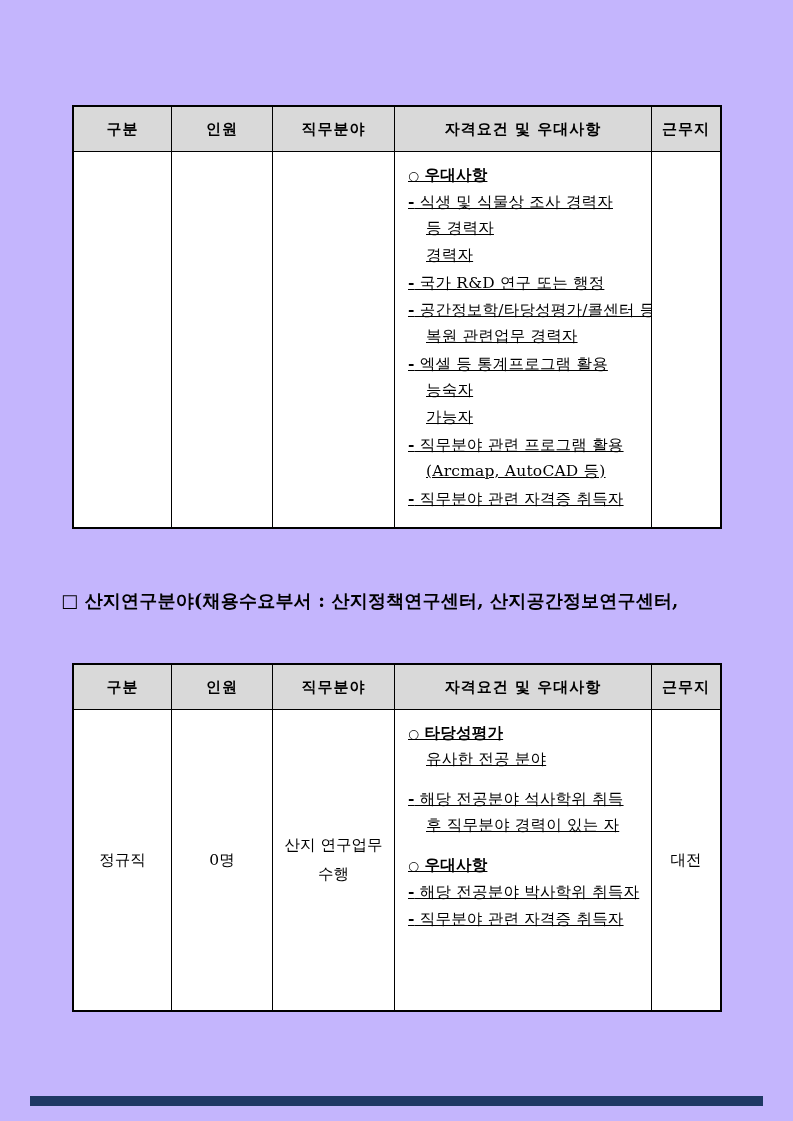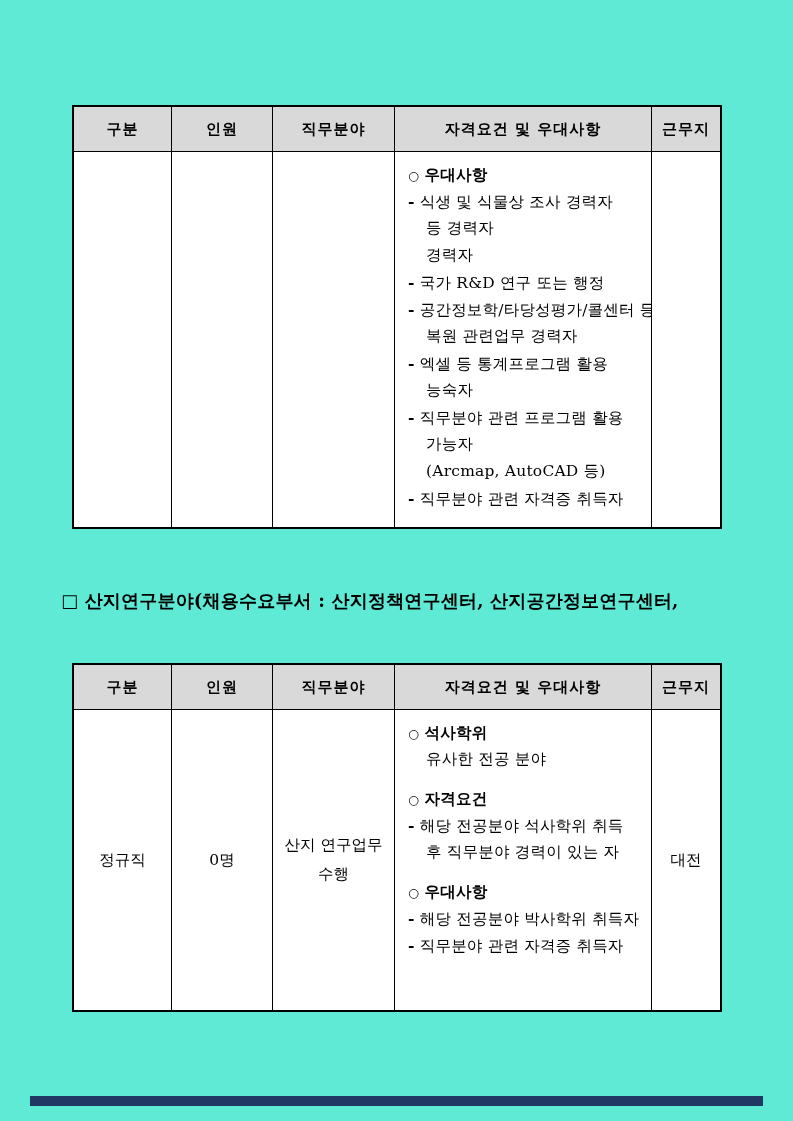--- a/index.html
+++ b/index.html
@@ -1,34 +1,34 @@
 <!DOCTYPE html>
 <html><head>
 <meta charset="utf-8">
 <style>
   html,body { margin:0; padding:0; background:#ffffff; }
   .page {
-    position:relative; width:793px; height:1121px; background:#5eead4;
+    position:relative; width:793px; height:1121px; background:#c4b5fd;
     font-family:"DejaVu Serif","Liberation Serif",serif; color:#000;
     overflow:hidden;
   }
   .tbl { position:absolute; left:72px; width:650px; border:2px solid #000; box-sizing:border-box; background:#fff; }
   .row { display:grid; grid-template-columns:98px 101px 122px 257px 68px; }
   .cell { border-right:1px solid #000; box-sizing:border-box; overflow:hidden; }
   .cell:last-child { border-right:none; }
   .hrow .cell {
     background:#d9d9d9; border-bottom:1px solid #000;
     display:flex; align-items:center; justify-content:center;
     font-weight:bold; font-size:15px; height:45px; letter-spacing:1px;
   }
   .brow .cell.mid { display:flex; flex-direction:column; align-items:center; justify-content:center; font-size:15.5px; }
   .t1 .brow .cell { height:375px; }
   .t2 .brow .cell { height:300px; }
   .qualcell { padding:9px 6px 0 13px; }
-  .line { font-size:15.5px; line-height:27px; height:27px; white-space:pre; letter-spacing:0.2px; }
+  .line { font-size:15.5px; line-height:27px; height:27px; white-space:pre; letter-spacing:0.2px;text-decoration:underline; }
   .line.h { font-weight:bold; }
   .line.h::first-letter { font-size:0.8em; }
   .line.d::first-letter { font-weight:bold; }
   .line.c { padding-left:18px; }
   .line.gap { height:12px; line-height:12px; }
   .jikmu-line { line-height:29px; }
   .heading { position:absolute; left:30px; top:584px; width:740px; font-weight:bold; font-size:18px; line-height:33px; letter-spacing:0.2px; }
   .heading .l1 { padding-left:31px; }
   .footer-bar { position:absolute; left:30px; top:1096px; width:733px; height:10px; }
 </style>
@@ -52,22 +52,22 @@
       <div class="cell qualcell">
           <div class="line h">○ 우대사항</div>
           <div class="line d">- 식생 및 식물상 조사 경력자</div>
           <div class="line c">등 경력자</div>
           <div class="line c">경력자</div>
           <div class="line d">- 국가 R&amp;D 연구 또는 행정</div>
           <div class="line d">- 공간정보학/타당성평가/콜센터 등</div>
           <div class="line c">복원 관련업무 경력자</div>
           <div class="line d">- 엑셀 등 통계프로그램 활용</div>
           <div class="line c">능숙자</div>
+          <div class="line c">가능자</div>
           <div class="line d">- 직무분야 관련 프로그램 활용</div>
-          <div class="line c">가능자</div>
           <div class="line c">(Arcmap, AutoCAD 등)</div>
           <div class="line d">- 직무분야 관련 자격증 취득자</div>
         </div>
       <div class="cell mid"></div>
     </div>
   </div>
 
   <div class="heading">
     <div class="l1">□ 산지연구분야(채용수요부서 : 산지정책연구센터, 산지공간정보연구센터,</div>
   </div>
@@ -81,24 +81,23 @@
       <div class="cell" style="background: rgb(217, 217, 217);">근무지</div>
     </div>
     <div class="row brow">
       <div class="cell mid">정규직</div>
       <div class="cell mid">0명</div>
       <div class="cell mid">
         <div class="jikmu-line">산지 연구업무</div>
         <div class="jikmu-line">수행</div>
       </div>
       <div class="cell qualcell">
-          <div class="line h">○ 석사학위</div>
+          <div class="line h">○ 타당성평가</div>
           <div class="line c">유사한 전공 분야</div>
           <div class="line gap"></div>
-          <div class="line h">○ 자격요건</div>
           <div class="line d">- 해당 전공분야 석사학위 취득</div>
           <div class="line c">후 직무분야 경력이 있는 자</div>
           <div class="line gap"></div>
           <div class="line h">○ 우대사항</div>
           <div class="line d">- 해당 전공분야 박사학위 취득자</div>
           <div class="line d">- 직무분야 관련 자격증 취득자</div>
         </div>
       <div class="cell mid">대전</div>
     </div>
   </div>

